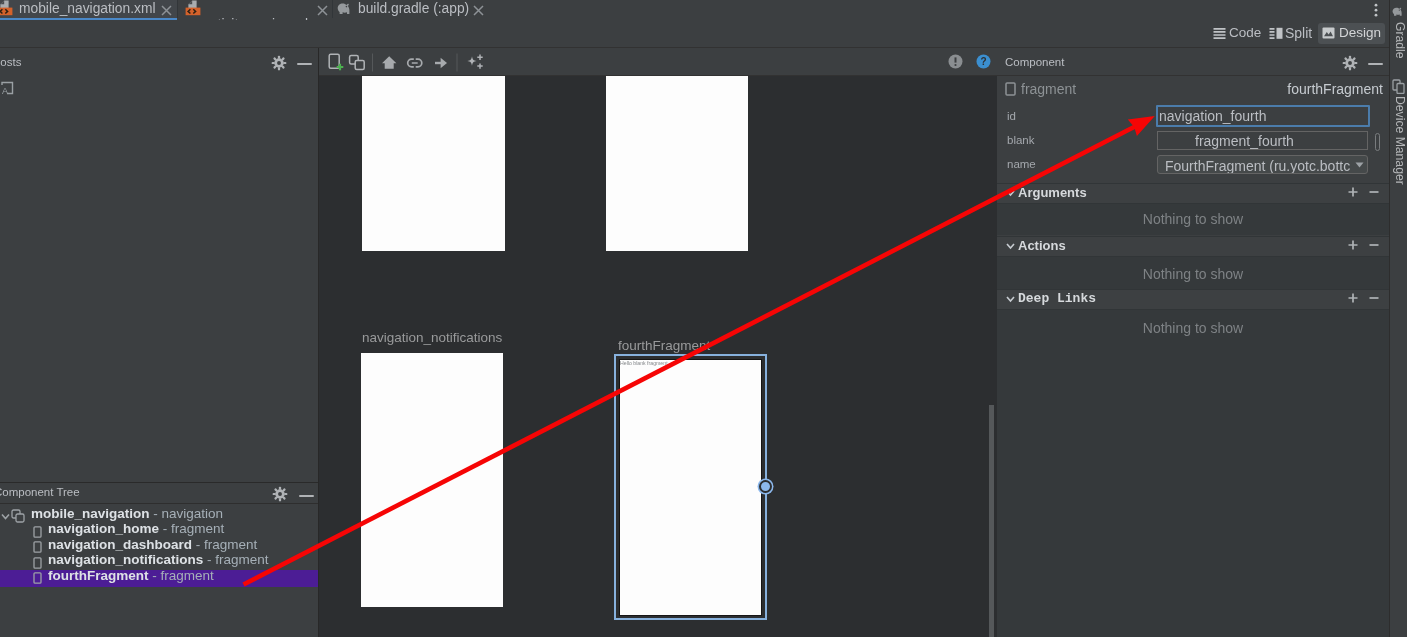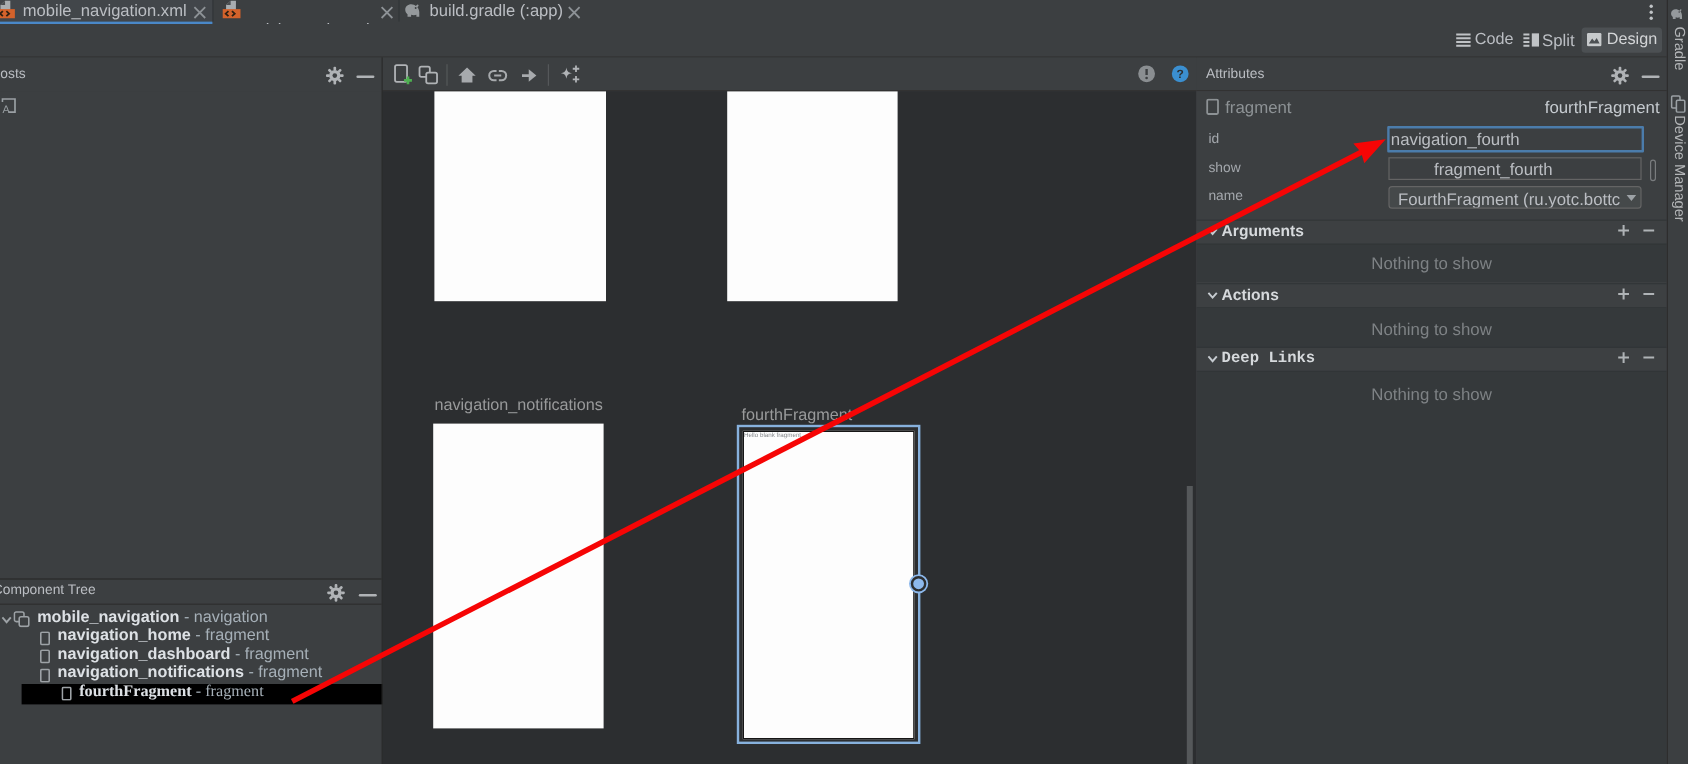--- a/index.html
+++ b/index.html
@@ -165,21 +165,21 @@
           <rect x="1" y="0.8" width="7" height="10.4" rx="1" fill="none" stroke="#9da2a6" stroke-width="1.3"></rect>
         </svg>
       <span class="abs treeb" style="left:48px;top:-2.5px;">navigation_home<span class="treen"> - fragment</span></span>
     </div>
     <div class="abs" style="left:0;top:50.5px;width:318px;height:16px;">
       <svg class="abs phoneIc" style="left:33px;top:2px;" width="9" height="12" viewBox="0 0 9 12">
           <rect x="1" y="0.8" width="7" height="10.4" rx="1" fill="none" stroke="#9da2a6" stroke-width="1.3"></rect>
         </svg>
       <span class="abs treeb" style="left:48px;top:-2.5px;">navigation_notifications<span class="treen"> - fragment</span></span>
     </div>
-    <div class="abs" style="left:18px;top:66px;width:318px;height:16.5px;background:#000000;font-family:Liberation Serif, serif;">
+    <div class="abs" style="left:0;top:66px;width:318px;height:16.5px;background:#4c1d95;">
       <svg class="abs phoneIc" style="left:33px;top:2px;" width="9" height="12" viewBox="0 0 9 12">
           <rect x="1" y="0.8" width="7" height="10.4" rx="1" fill="none" stroke="#9da2a6" stroke-width="1.3"></rect>
         </svg>
       <span class="abs treeb" style="left:48px;top:-2px;">fourthFragment<span class="treen"> - fragment</span></span>
     </div>
   </div>
 
   <div class="abs" style="left:318px;top:48px;width:1px;height:589px;background:#282828;"></div>
 
   <div class="abs" style="left:319px;top:48px;width:678px;height:27px;background:#3c3f41;"></div>
@@ -221,21 +221,21 @@
       <path d="M7.5,3.4 V8.6" stroke="#3c3f41" stroke-width="2"></path>
       <circle cx="7.5" cy="11" r="1.1" fill="#3c3f41"></circle>
     </svg>
   <svg class="abs" style="left:976px;top:54px;" width="15" height="15" viewBox="0 0 15 15">
       <circle cx="7.5" cy="7.5" r="7" fill="#3b8fd0"></circle>
       <text x="7.5" y="11.2" text-anchor="middle" font-family="Liberation Sans" font-weight="bold" font-size="10" fill="#2c3033">?</text>
     </svg>
 
   <div class="abs" style="left:997px;top:48px;width:392px;height:27px;background:#3c3f41;"></div>
   <div class="abs" style="left:997px;top:75px;width:392px;height:1px;background:#323232;"></div>
-  <div class="abs txt" style="left:1005px;top:56px;font-size:11.5px;">Attributes</div>
+  <div class="abs txt" style="left:1005px;top:56px;font-size:11.5px;">Component</div>
   <div class="abs" style="left:1342px;top:55px;">
       <svg width="16" height="16" viewBox="0 0 15 15">
         <g fill="#b0b3b6">
           <circle cx="7.5" cy="7.5" r="4.4"></circle>
           <g>
             <rect x="6.45" y="0.6" width="2.1" height="3" rx="0.8"></rect>
             <rect x="6.45" y="11.4" width="2.1" height="3" rx="0.8"></rect>
             <rect x="0.6" y="6.45" width="3" height="2.1" rx="0.8"></rect>
             <rect x="11.4" y="6.45" width="3" height="2.1" rx="0.8"></rect>
             <rect x="6.45" y="0.6" width="2.1" height="3" rx="0.8" transform="rotate(45 7.5 7.5)"></rect>
@@ -251,21 +251,21 @@
   <div id="attrs" class="abs" style="left:997px;top:76px;width:392px;height:561px;background:#3c3f41;overflow:hidden;">
 
     <svg class="abs" style="left:8px;top:6px;" width="11" height="14" viewBox="0 0 11 14">
         <rect x="1" y="1" width="9" height="12" rx="1" fill="none" stroke="#8d9295" stroke-width="1.5"></rect>
       </svg>
     <div class="abs txt" style="left:24px;top:5px;color:#8d9295;">fragment</div>
     <div class="abs txt" style="left:386px;top:5px;transform:translateX(-100%);color:#c6cbd0;">fourthFragment</div>
     <div class="abs txt" style="left:10px;top:34px;font-size:11.5px;color:#a4a8ad;">id</div>
     <div class="abs" style="left:159px;top:29px;width:214px;height:22px;box-sizing:border-box;border:2px solid #4b7cab;border-radius:1px;"></div>
     <div class="abs txt" style="left:162px;top:32px;">navigation_fourth</div>
-    <div class="abs txt" style="left:10px;top:58px;font-size:11.5px;color:#a4a8ad;">show</div>
+    <div class="abs txt" style="left:10px;top:58px;font-size:11.5px;color:#a4a8ad;">blank</div>
     <div class="abs" style="left:160px;top:55px;width:211px;height:19px;box-sizing:border-box;border:1px solid #646464;"></div>
     <div class="abs txt" style="left:162px;top:56.5px;margin-left:36px;">fragment_fourth</div>
     <div class="abs" style="left:378px;top:57px;width:5px;height:18px;box-sizing:border-box;border:1px solid #797c7e;border-radius:3px;"></div>
     <div class="abs txt" style="left:10px;top:82px;font-size:11.5px;color:#a4a8ad;">name</div>
     <div class="abs" style="left:160px;top:79px;width:211px;height:19px;box-sizing:border-box;background:#45494a;border:1px solid #646464;border-radius:3px;overflow:hidden;">
       <div class="abs txt" style="left:7px;top:2px;">FourthFragment (ru.yotc.bottc</div>
       <svg class="abs" style="right:3px;top:6px;" width="9" height="6" viewBox="0 0 9 6">
           <polygon points="0.5,0.5 8.5,0.5 4.5,5.5" fill="#9da2a6"></polygon>
         </svg>
     </div>

